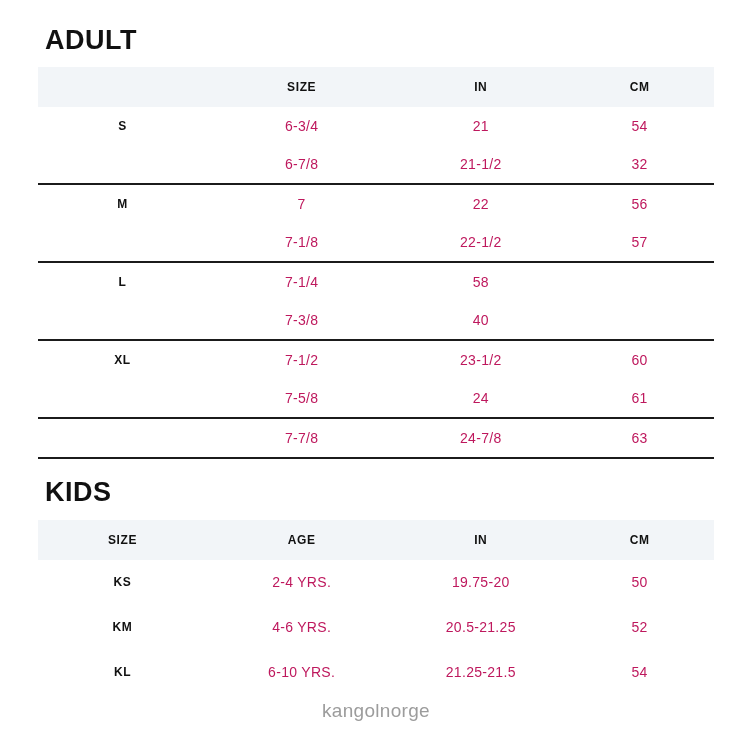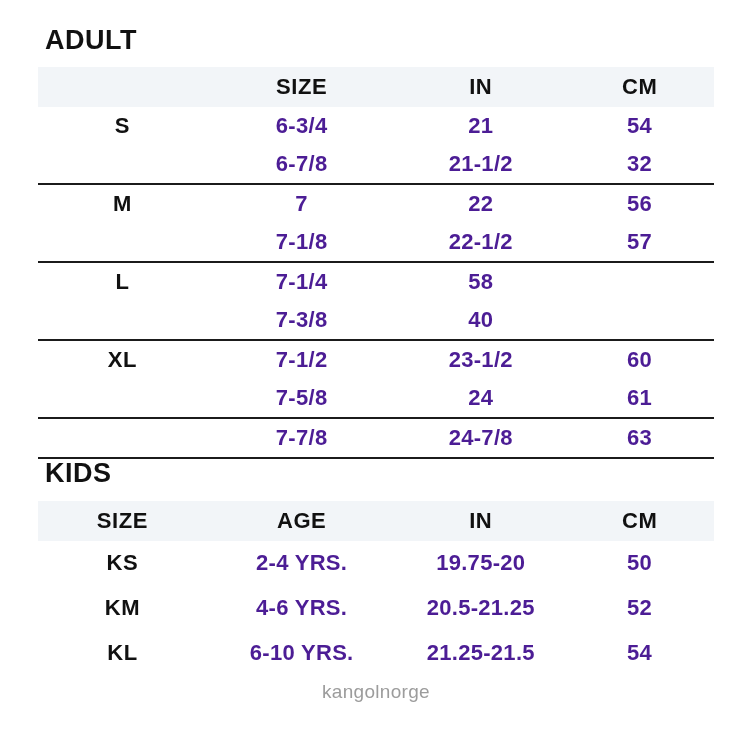--- a/index.html
+++ b/index.html
@@ -17,42 +17,42 @@
     padding: 26px 40px 0 38px;
   }
   .section-title {
     font-size: 27px;
     font-weight: 800;
     letter-spacing: 0.5px;
     color: #111111;
     margin: 0 0 13px 7px;
     line-height: 1.05;
   }
-  .section-title.kids { }
+  .section-title.kids { margin-top: 19px; }
   .table { width: 100%; }
   .trow {
     display: grid;
     grid-template-columns: 25% 28% 25% 22%;
     align-items: center;
   }
   .band {
     background: #f2f5f8;
     height: 40px;
   }
   .cell {
     text-align: center;
-    font-size: 22px;
-    color: #4c1d95;
-    font-weight: 700;
+    font-size: 14px;
+    color: #be185d;
+    font-weight: 400;
     letter-spacing: 0.3px;
   }
   .cell.hd {
     font-weight: 700;
     color: #111111;
-    font-size: 22px;
+    font-size: 12px;
     letter-spacing: 0.6px;
   }
   .adult-row { height: 38px; }
   .group { border-bottom: 2px solid #1b1b1b; }
   .kids-row { height: 45px; }
   .footer {
     text-align: center;
     color: #9c9c9c;
     font-size: 19px;
     letter-spacing: 0.3px;

